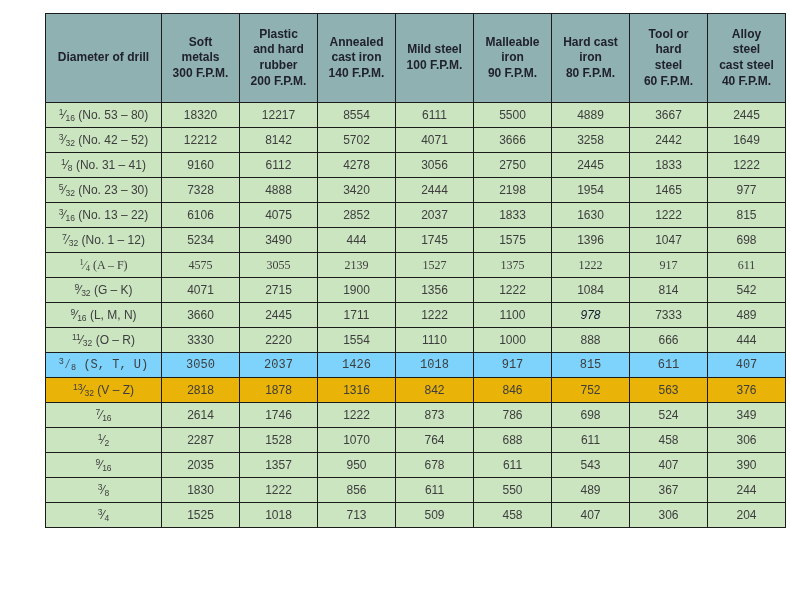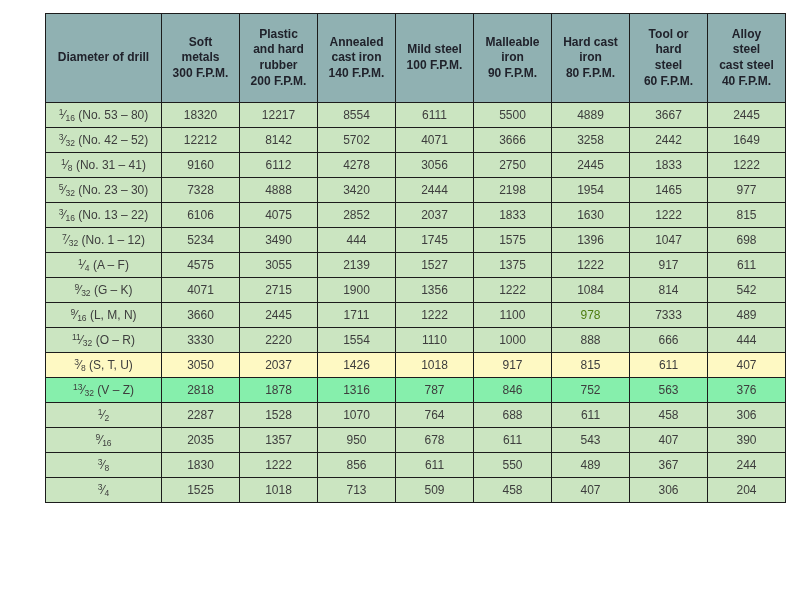--- a/index.html
+++ b/index.html
@@ -175,21 +175,21 @@
           <td style="color: rgb(61, 61, 61);"><span class="fr"><sup>7</sup>⁄<sub>32</sub></span><span>&nbsp;(No. 1 – 12)</span></td>
           <td style="color: rgb(61, 61, 61);">5234</td>
           <td style="color: rgb(61, 61, 61);">3490</td>
           <td style="color: rgb(61, 61, 61);">444</td>
           <td style="color: rgb(61, 61, 61);">1745</td>
           <td style="color: rgb(61, 61, 61);">1575</td>
           <td style="color: rgb(61, 61, 61);">1396</td>
           <td style="color: rgb(61, 61, 61);">1047</td>
           <td style="color: rgb(61, 61, 61);">698</td>
         </tr>
-        <tr style="background: rgb(203, 229, 193);">
+        <tr style="background: rgb(203, 229, 193); font-family: Liberation Serif, serif;">
           <td style="color: rgb(61, 61, 61);"><span class="fr"><sup>1</sup>⁄<sub>4</sub></span><span>&nbsp;(A – F)</span></td>
           <td style="color: rgb(61, 61, 61);">4575</td>
           <td style="color: rgb(61, 61, 61);">3055</td>
           <td style="color: rgb(61, 61, 61);">2139</td>
           <td style="color: rgb(61, 61, 61);">1527</td>
           <td style="color: rgb(61, 61, 61);">1375</td>
           <td style="color: rgb(61, 61, 61);">1222</td>
           <td style="color: rgb(61, 61, 61);">917</td>
           <td style="color: rgb(61, 61, 61);">611</td>
         </tr>
@@ -204,56 +204,67 @@
           <td style="color: rgb(61, 61, 61);">814</td>
           <td style="color: rgb(61, 61, 61);">542</td>
         </tr>
         <tr style="background: rgb(203, 229, 193); margin-left: 12px;">
           <td style="color: rgb(61, 61, 61);"><span class="fr"><sup>9</sup>⁄<sub>16</sub></span><span>&nbsp;(L, M, N)</span></td>
           <td style="color: rgb(61, 61, 61);">3660</td>
           <td style="color: rgb(61, 61, 61);">2445</td>
           <td style="color: rgb(61, 61, 61);">1711</td>
           <td style="color: rgb(61, 61, 61);">1222</td>
           <td style="color: rgb(61, 61, 61);">1100</td>
-          <td style="color: #4d7c0f;">978</td>
+          <td style="color: #0f172a; font-style: italic;">978</td>
           <td style="color: rgb(61, 61, 61);">7333</td>
           <td style="color: rgb(61, 61, 61);">489</td>
         </tr>
         <tr style="background: rgb(203, 229, 193);">
           <td style="color: rgb(61, 61, 61);"><span class="fr"><sup>11</sup>⁄<sub>32</sub></span><span>&nbsp;(O – R)</span></td>
           <td style="color: rgb(61, 61, 61);">3330</td>
           <td style="color: rgb(61, 61, 61);">2220</td>
           <td style="color: rgb(61, 61, 61);">1554</td>
           <td style="color: rgb(61, 61, 61);">1110</td>
           <td style="color: rgb(61, 61, 61);">1000</td>
           <td style="color: rgb(61, 61, 61);">888</td>
           <td style="color: rgb(61, 61, 61);">666</td>
           <td style="color: rgb(61, 61, 61);">444</td>
         </tr>
-        <tr style="background: #fef9c3;">
+        <tr style="background: #7dd3fc; font-family: Liberation Mono, monospace;">
           <td style="color: rgb(61, 61, 61);"><span class="fr"><sup>3</sup>⁄<sub>8</sub></span><span>&nbsp;(S, T, U)</span></td>
           <td style="color: rgb(61, 61, 61);">3050</td>
           <td style="color: rgb(61, 61, 61);">2037</td>
           <td style="color: rgb(61, 61, 61);">1426</td>
           <td style="color: rgb(61, 61, 61);">1018</td>
           <td style="color: rgb(61, 61, 61);">917</td>
           <td style="color: rgb(61, 61, 61);">815</td>
           <td style="color: rgb(61, 61, 61);">611</td>
           <td style="color: rgb(61, 61, 61);">407</td>
         </tr>
-        <tr style="background: #86efac;">
+        <tr style="background: #eab308;">
           <td style="color: rgb(61, 61, 61);"><span class="fr"><sup>13</sup>⁄<sub>32</sub></span><span>&nbsp;(V – Z)</span></td>
           <td style="color: rgb(61, 61, 61);">2818</td>
           <td style="color: rgb(61, 61, 61);">1878</td>
           <td style="color: rgb(61, 61, 61);">1316</td>
-          <td style="color: rgb(61, 61, 61);">787</td>
+          <td style="color: rgb(61, 61, 61);">842</td>
           <td style="color: rgb(61, 61, 61);">846</td>
           <td style="color: rgb(61, 61, 61);">752</td>
           <td style="color: rgb(61, 61, 61);">563</td>
           <td style="color: rgb(61, 61, 61);">376</td>
+        </tr>
+        <tr style="background: rgb(203, 229, 193);">
+          <td style="color: rgb(61, 61, 61);"><span class="fr"><sup>7</sup>⁄<sub>16</sub></span></td>
+          <td style="color: rgb(61, 61, 61);">2614</td>
+          <td style="color: rgb(61, 61, 61);">1746</td>
+          <td style="color: rgb(61, 61, 61);">1222</td>
+          <td style="color: rgb(61, 61, 61);">873</td>
+          <td style="color: rgb(61, 61, 61);">786</td>
+          <td style="color: rgb(61, 61, 61);">698</td>
+          <td style="color: rgb(61, 61, 61);">524</td>
+          <td style="color: rgb(61, 61, 61);">349</td>
         </tr>
         <tr style="background: rgb(203, 229, 193);">
           <td style="color: rgb(61, 61, 61);"><span class="fr"><sup>1</sup>⁄<sub>2</sub></span></td>
           <td style="color: rgb(61, 61, 61);">2287</td>
           <td style="color: rgb(61, 61, 61);">1528</td>
           <td style="color: rgb(61, 61, 61);">1070</td>
           <td style="color: rgb(61, 61, 61);">764</td>
           <td style="color: rgb(61, 61, 61);">688</td>
           <td style="color: rgb(61, 61, 61);">611</td>
           <td style="color: rgb(61, 61, 61);">458</td>

